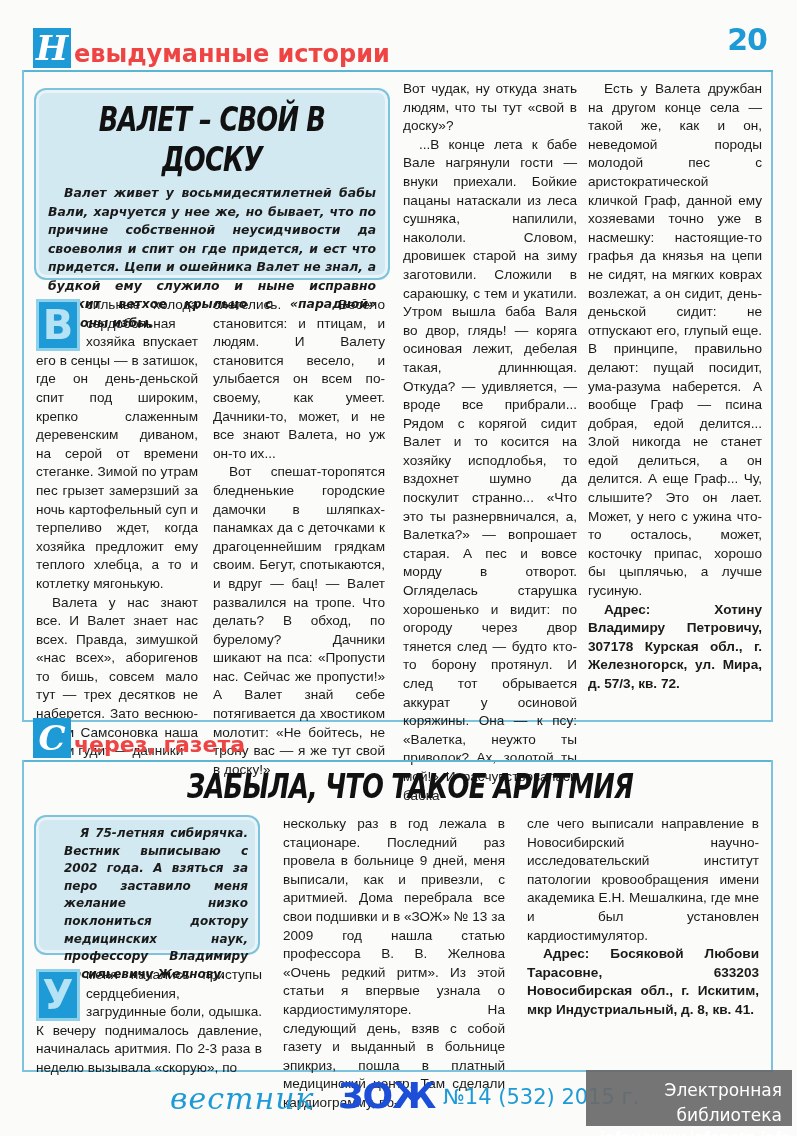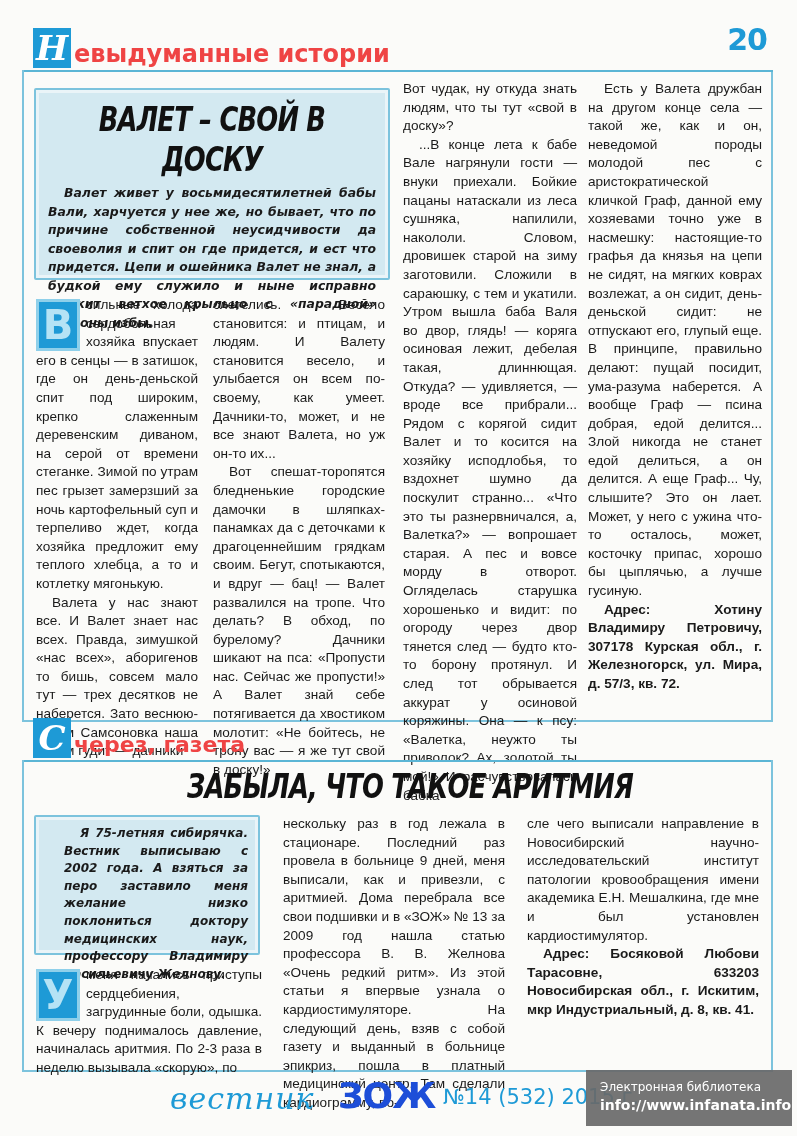--- a/index.html
+++ b/index.html
@@ -15,21 +15,21 @@
 
   .rule-h { position: absolute; height: 2px; background: #5bb5d5; }
   .frame { position: absolute; border: 2px solid #7cc3dd; border-top: none; }
 
   .page-num {
     position: absolute; right: 30px; top: 22px; font-size: 30px; font-weight: bold;
     color: #1e9ad6; font-family: "DejaVu Sans", sans-serif; letter-spacing: -1px;
   }
 
   .lead-box {
-    position: absolute; background: #d3e9f1; border: 2px solid #7cc3dd; border-radius: 2px;
+    position: absolute; background: #d3e9f1; border: 2px solid #7cc3dd; border-radius: 12px;
     box-shadow: inset 0 0 0 3px #eaf4f8;
   }
   .headline {
     font-family: "DejaVu Sans", sans-serif; font-weight: bold; font-style: italic;
     color: #111; text-align: center; letter-spacing: -1px; transform: scaleX(0.78);
   }
   .lead-text {
     font-family: "DejaVu Sans", sans-serif; font-weight: bold; font-style: italic;
     font-size: 12.4px; line-height: 18.5px; text-align: justify; color: #1a1a1a;
   }
@@ -61,21 +61,21 @@
   }
   .issue {
     position: absolute; left: 443px; top: 10px; font-family: "DejaVu Sans", sans-serif;
     color: #1e9ad6; font-size: 21px;
   }
   .watermark {
     position: absolute; left: 586px; top: 1070px; width: 206px; height: 56px;
     background: rgba(105,105,105,0.92); color: #fff; padding: 8px 10px 0 14px;
     font-family: "DejaVu Sans", sans-serif;
   }
-  .watermark .l1 { font-size: 12px; line-height: 18px; }
+  .watermark .l1 { font-size: 17px; line-height: 25px; text-align: right; }
   .watermark .l2 { font-size: 14px; line-height: 19px; font-weight: bold; }
 </style>
 </head>
 <body>
 
 <div class="rubric" style="left:33px; top:28px;">
   <div class="cap" style="width:38px;height:40px;font-size:34px;">Н</div>
   <div class="rest" style="font-size:24px; margin-left:3px; line-height:28px;">евыдуманные истории</div>
 </div>
 <div class="page-num">20</div>

